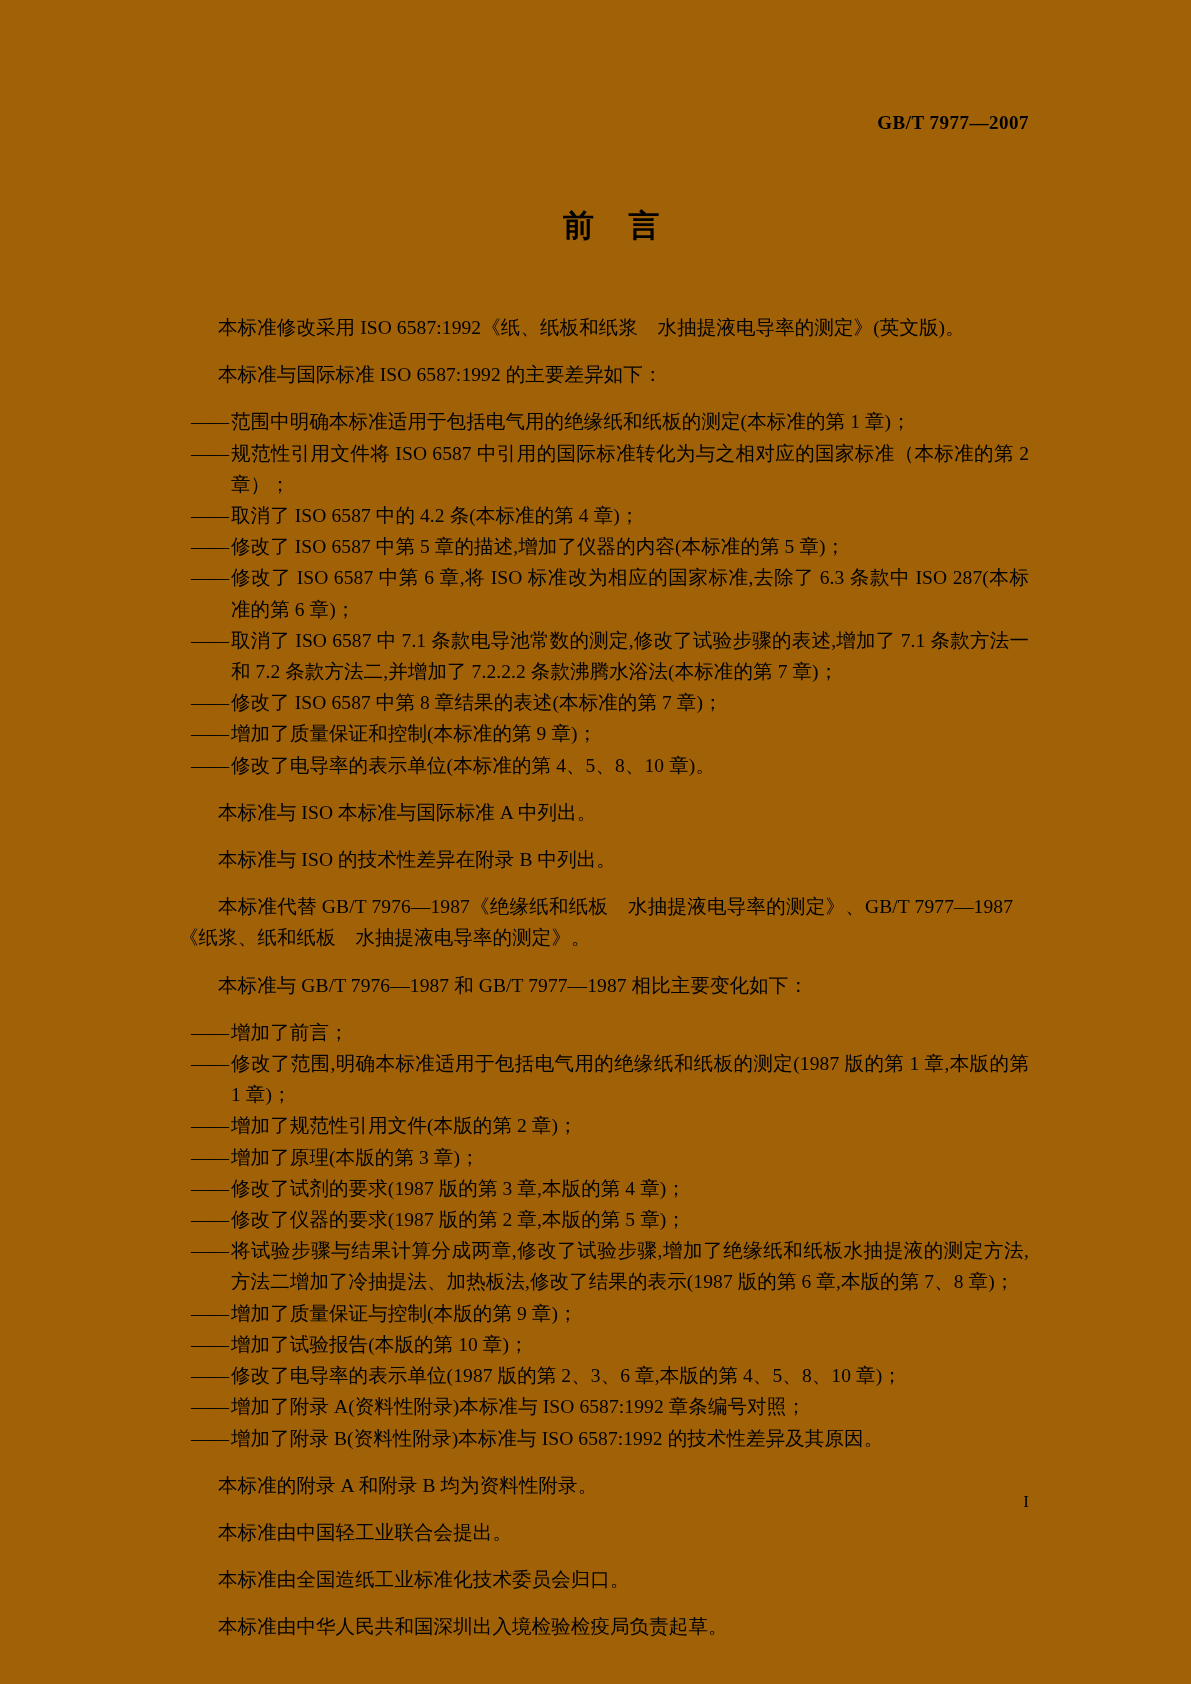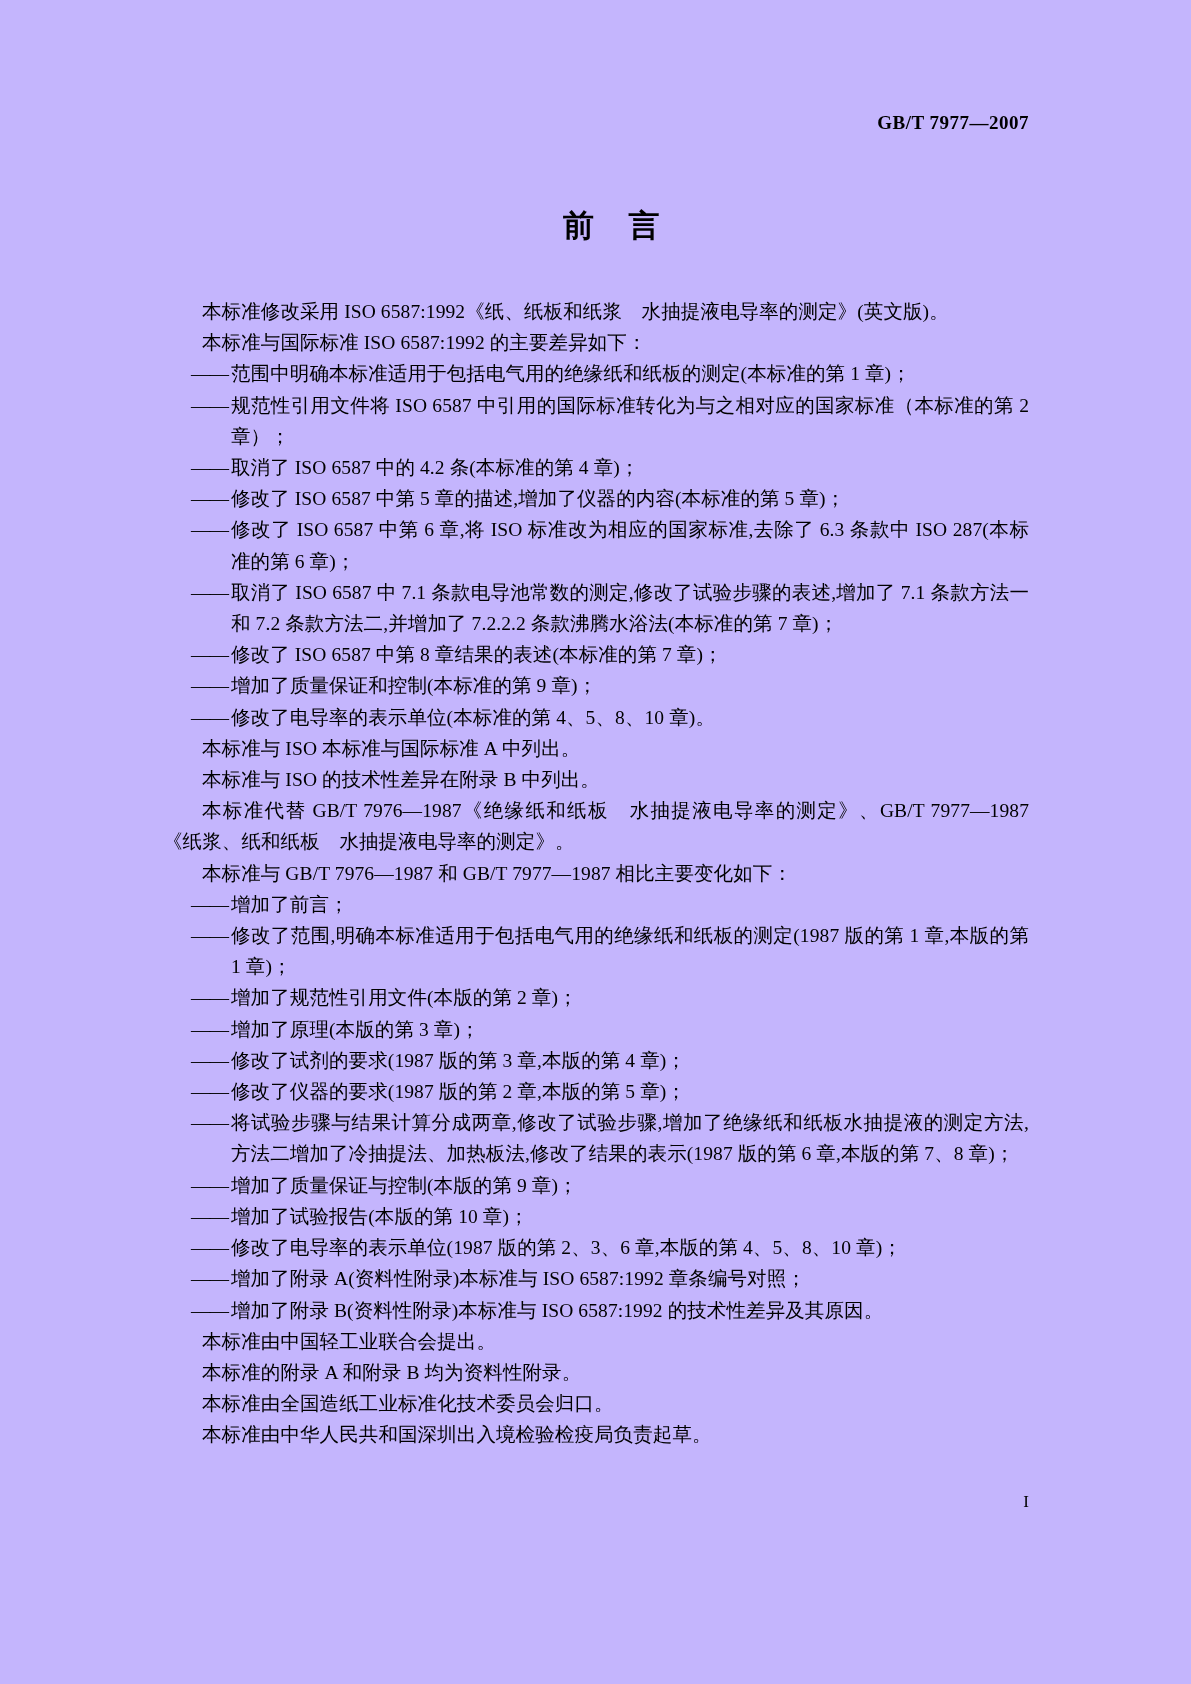--- a/index.html
+++ b/index.html
@@ -4,21 +4,21 @@
 <style>
   html, body {
     margin: 0;
     padding: 0;
     background: #ffffff;
   }
   .page {
     position: relative;
     width: 1191px;
     height: 1684px;
-    background: #c4b5fd;
+    background: #a16207;
     font-family: "Liberation Serif", "DejaVu Serif", serif;
     color: #000000;
     overflow: hidden;
   }
 
   
   .header {
     position: absolute;
     top: 112px;
     right: 162px;
@@ -49,21 +49,21 @@
     top: 296px;
     left: 163px;
     width: 866px;
   }
 
   .para {
     font-size: 19.5px;
     line-height: 31.2px;
     text-align: justify;
     text-justify: inter-ideograph;
-    margin: 0;
+    margin: 16px;
     letter-spacing: 0.1px;
   }
   .para.indent {
     text-indent: 39px;
   }
 
   
   .item {
     position: relative;
     font-size: 19.5px;
@@ -130,22 +130,22 @@
     <p class="item"><span class="dash">——</span><span>增加了原理(本版的第 3 章)；</span></p>
     <p class="item"><span class="dash">——</span><span>修改了试剂的要求(1987 版的第 3 章,本版的第 4 章)；</span></p>
     <p class="item"><span class="dash">——</span><span>修改了仪器的要求(1987 版的第 2 章,本版的第 5 章)；</span></p>
     <p class="item"><span class="dash">——</span><span>将试验步骤与结果计算分成两章,修改了试验步骤,增加了绝缘纸和纸板水抽提液的测定方法,方法二增加了冷抽提法、加热板法,修改了结果的表示(1987 版的第 6 章,本版的第 7、8 章)；</span></p>
     <p class="item"><span class="dash">——</span><span>增加了质量保证与控制(本版的第 9 章)；</span></p>
     <p class="item"><span class="dash">——</span><span>增加了试验报告(本版的第 10 章)；</span></p>
     <p class="item"><span class="dash">——</span><span>修改了电导率的表示单位(1987 版的第 2、3、6 章,本版的第 4、5、8、10 章)；</span></p>
     <p class="item"><span class="dash">——</span><span>增加了附录 A(资料性附录)本标准与 ISO 6587:1992 章条编号对照；</span></p>
     <p class="item"><span class="dash">——</span><span>增加了附录 B(资料性附录)本标准与 ISO 6587:1992 的技术性差异及其原因。</span></p>
 
+    <p class="para indent">本标准的附录 A 和附录 B 均为资料性附录。</p>
     <p class="para indent">本标准由中国轻工业联合会提出。</p>
-    <p class="para indent">本标准的附录 A 和附录 B 均为资料性附录。</p>
     <p class="para indent">本标准由全国造纸工业标准化技术委员会归口。</p>
     <p class="para indent">本标准由中华人民共和国深圳出入境检验检疫局负责起草。</p>
 
   </div>
 
   <div class="folio">I</div>
 
 </div>
 
 </body></html>

